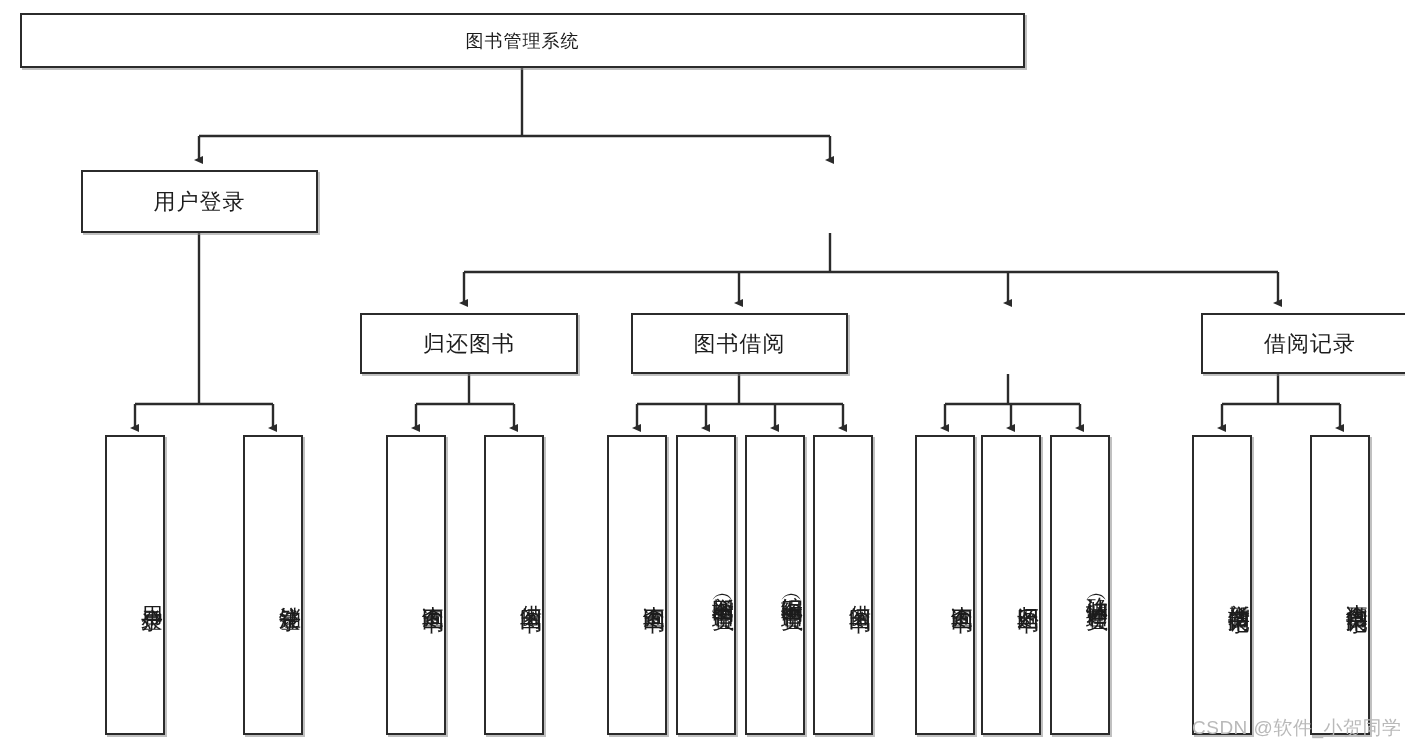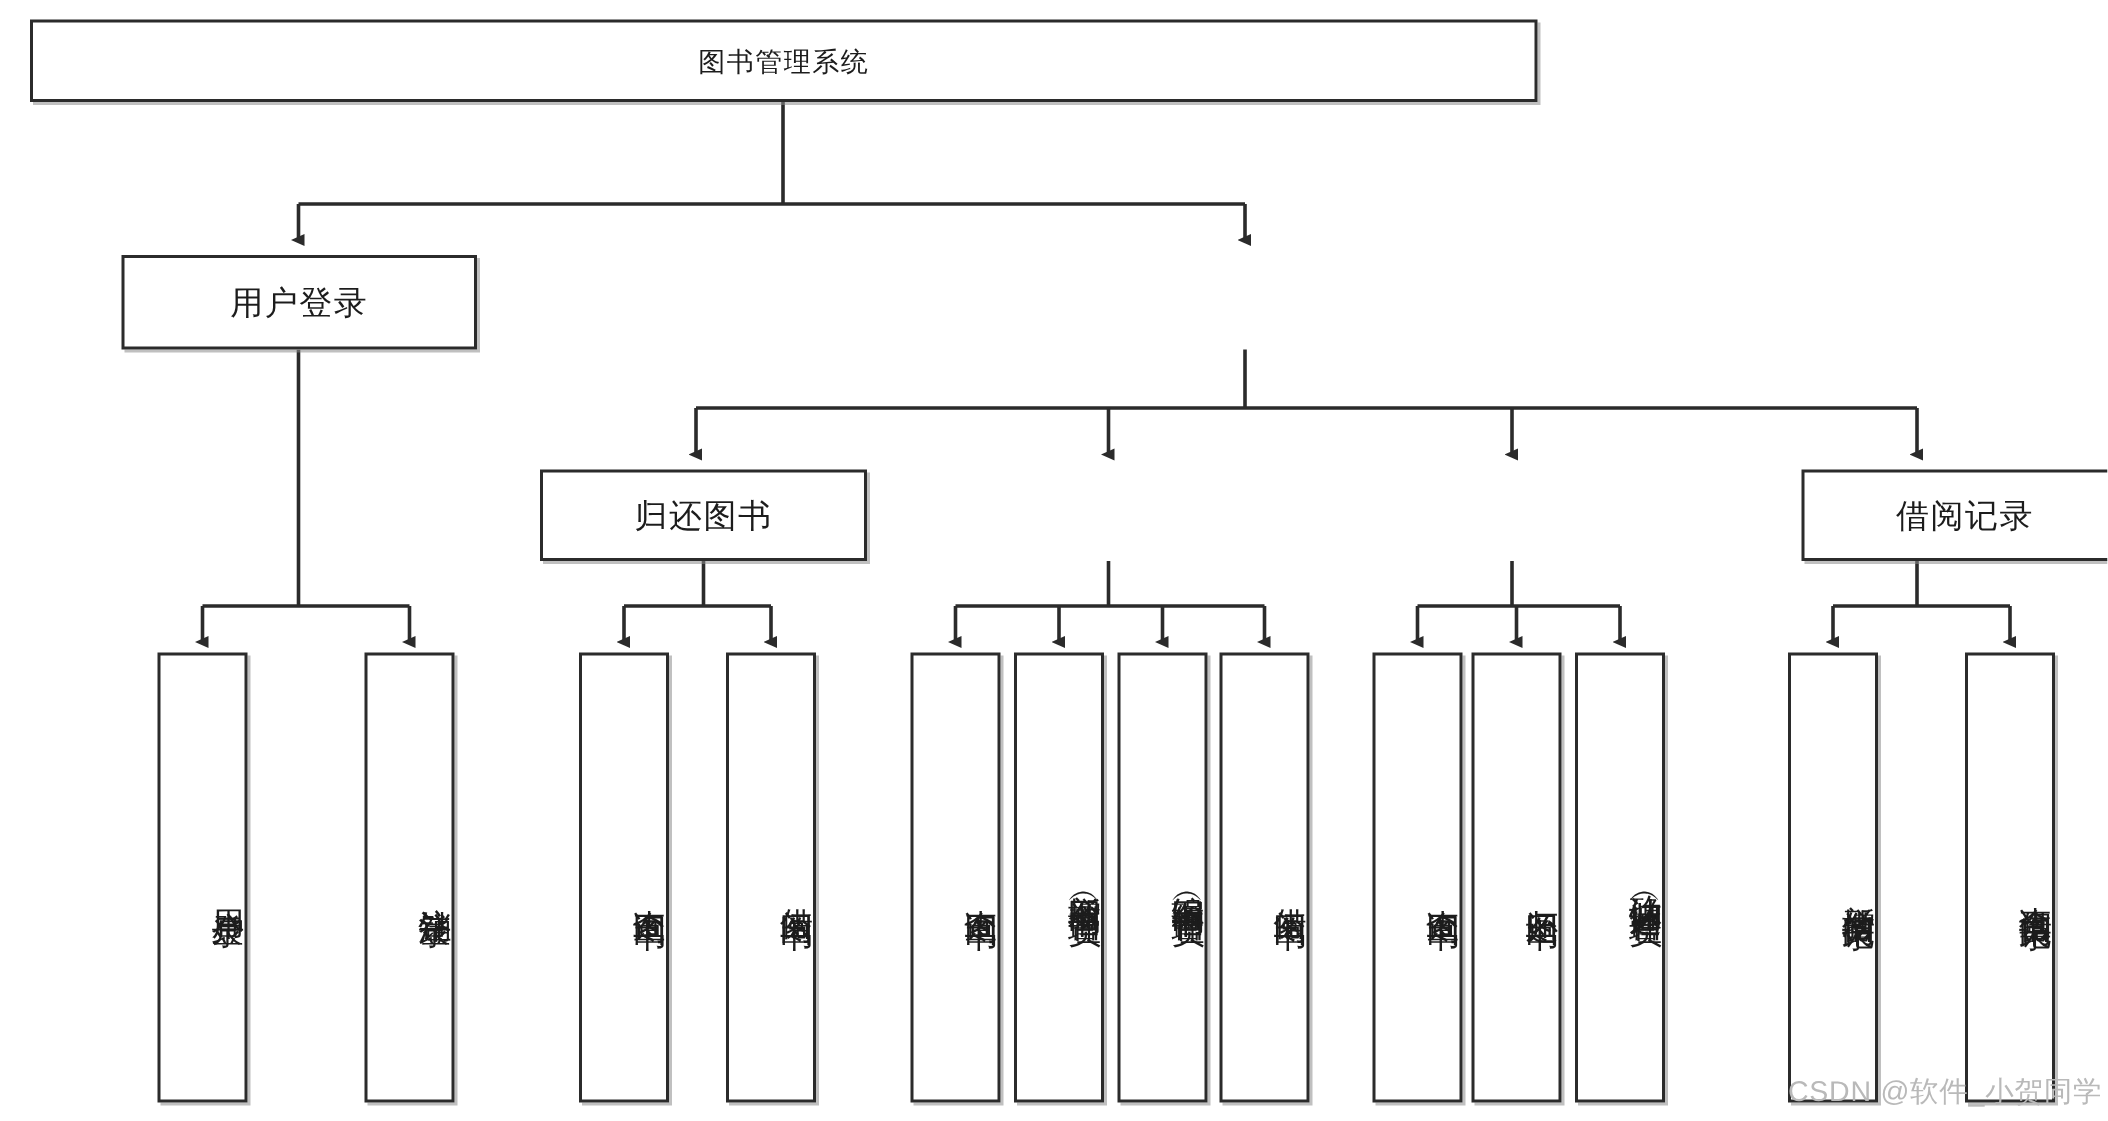--- a/index.html
+++ b/index.html
@@ -130,20 +130,23 @@
 
   <div class="node node-h shadowed" style="left:81px; top:170px; width:237px; height:63px;">
     <span>用户登录</span>
   </div>
 
 
   <div class="node node-h shadowed" style="left:360px; top:313px; width:218px; height:61px;">
     <span>归还图书</span>
   </div>
 
+  <div class="node node-h shadowed" style="left:631px; top:313px; width:217px; height:61px;">
+    <span>图书借阅</span>
+  </div>
 
 
   <div class="node node-h shadowed" style="left:1172px; top:313px; width:218px; height:61px;margin-left:29px;">
     <span>借阅记录</span>
   </div>
 
   <div class="node node-v shadowed" style="left:105px; top:435px; width:60px; height:300px;">
     <span>用户登录</span>
   </div>
 

